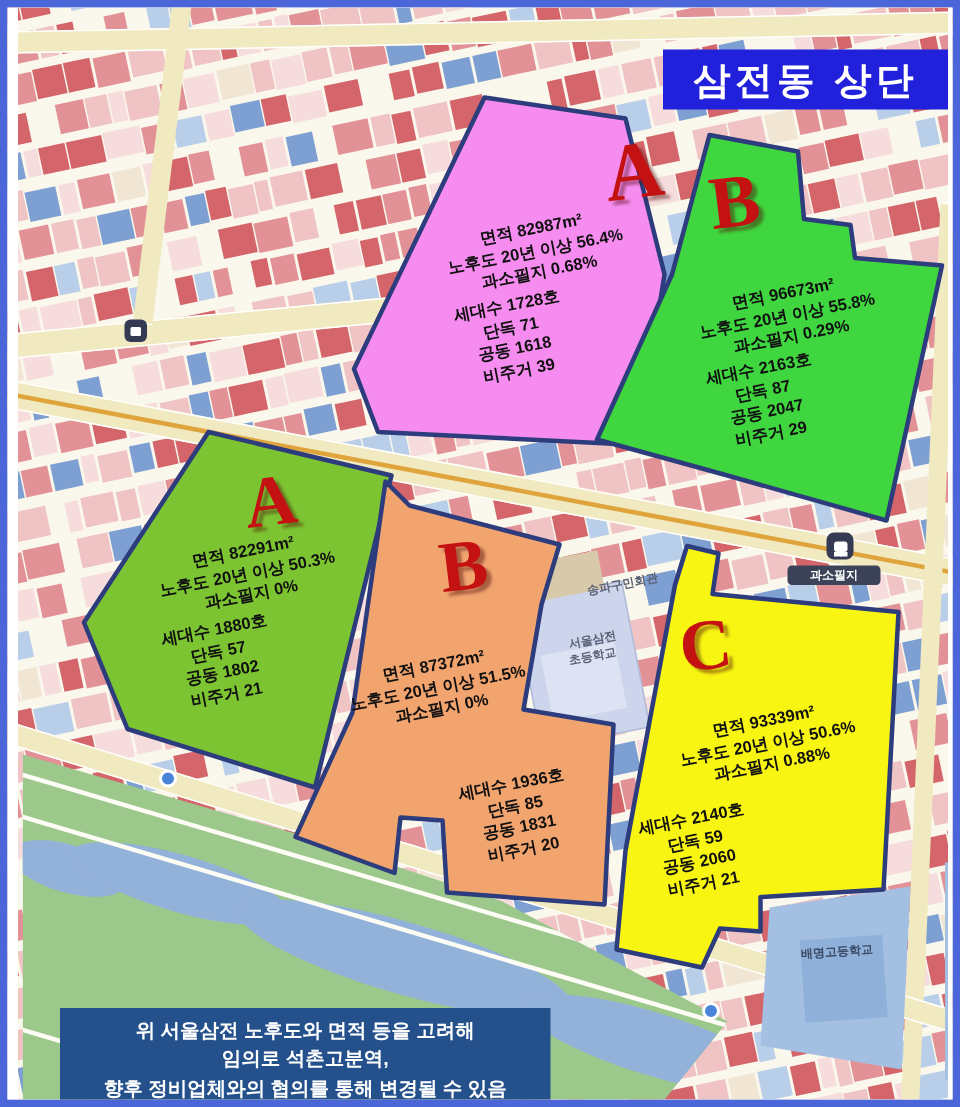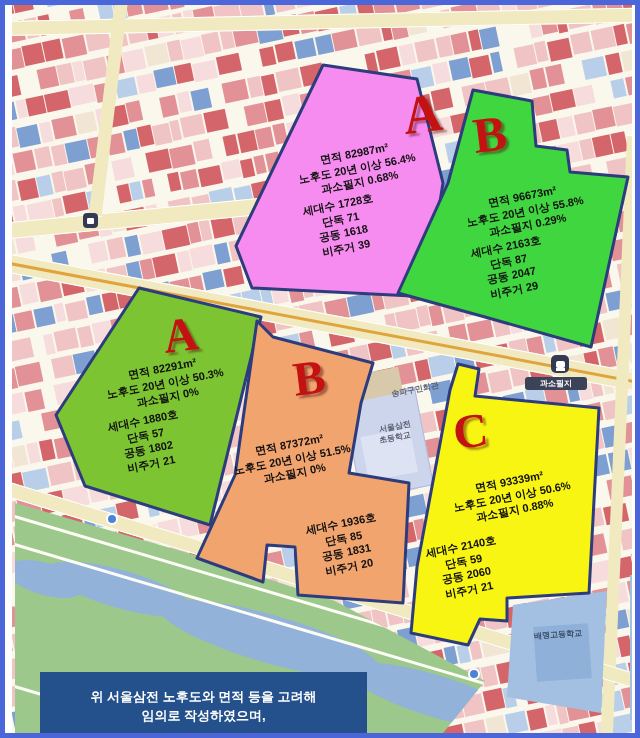--- a/index.html
+++ b/index.html
@@ -1100,21 +1100,23 @@
         <div class="glyph"></div>
       </div>
     <div class="bus-blue" style="left:101px;top:508px;"></div>
     <div class="bus-blue" style="left:463px;top:663px;"></div>
     <div class="tiny-label" style="left:375px;top:379px;width:70px;">송파구민회관</div>
     <div class="tiny-label" style="left:360px;top:416px;width:60px;">서울삼전</div>
     <div class="tiny-label" style="left:360px;top:427px;width:60px;">초등학교</div>
     <div class="tiny-label" style="left:518px;top:624px;width:70px;transform:rotate(-4deg);color:#3a4a66;">배명고등학교</div>
   </div>
 
+  <div class="badge" style="left: 437px; top: 28px; width: 190px; height: 40px; background-color: rgb(33, 33, 220);">삼전동 상단</div>
 
   <div class="disclaimer" style="background-color: rgb(36, 81, 140);">
     <span>위 서울삼전 노후도와 면적 등을 고려해</span>
-    <span>임의로 작성하였으며,</span>
+    <span>임의로 석촌고분역,</span>
+    <span>향후 정비업체와의 협의를 통해 변경될 수 있음</span>
   </div>
 
   <div class="margin-strip" style="left:0;top:0;width:7px;height:728px;"></div>
   <div class="margin-strip" style="right:0;top:0;width:3px;height:728px;"></div>
 </div>
 
 </body></html>

